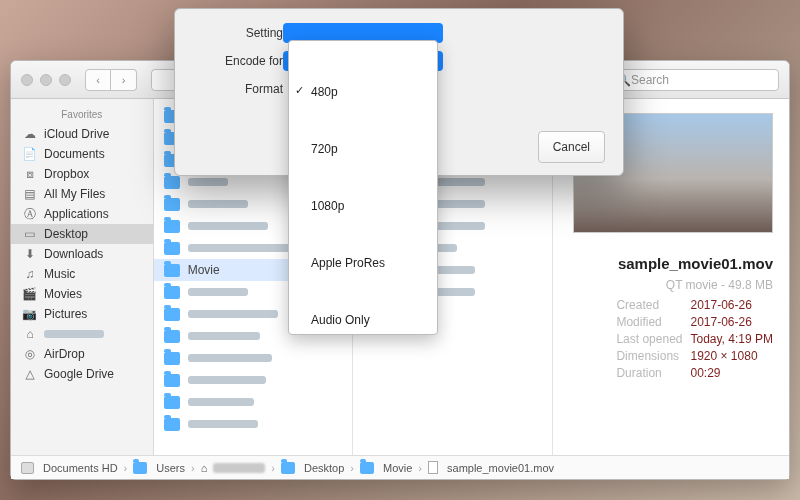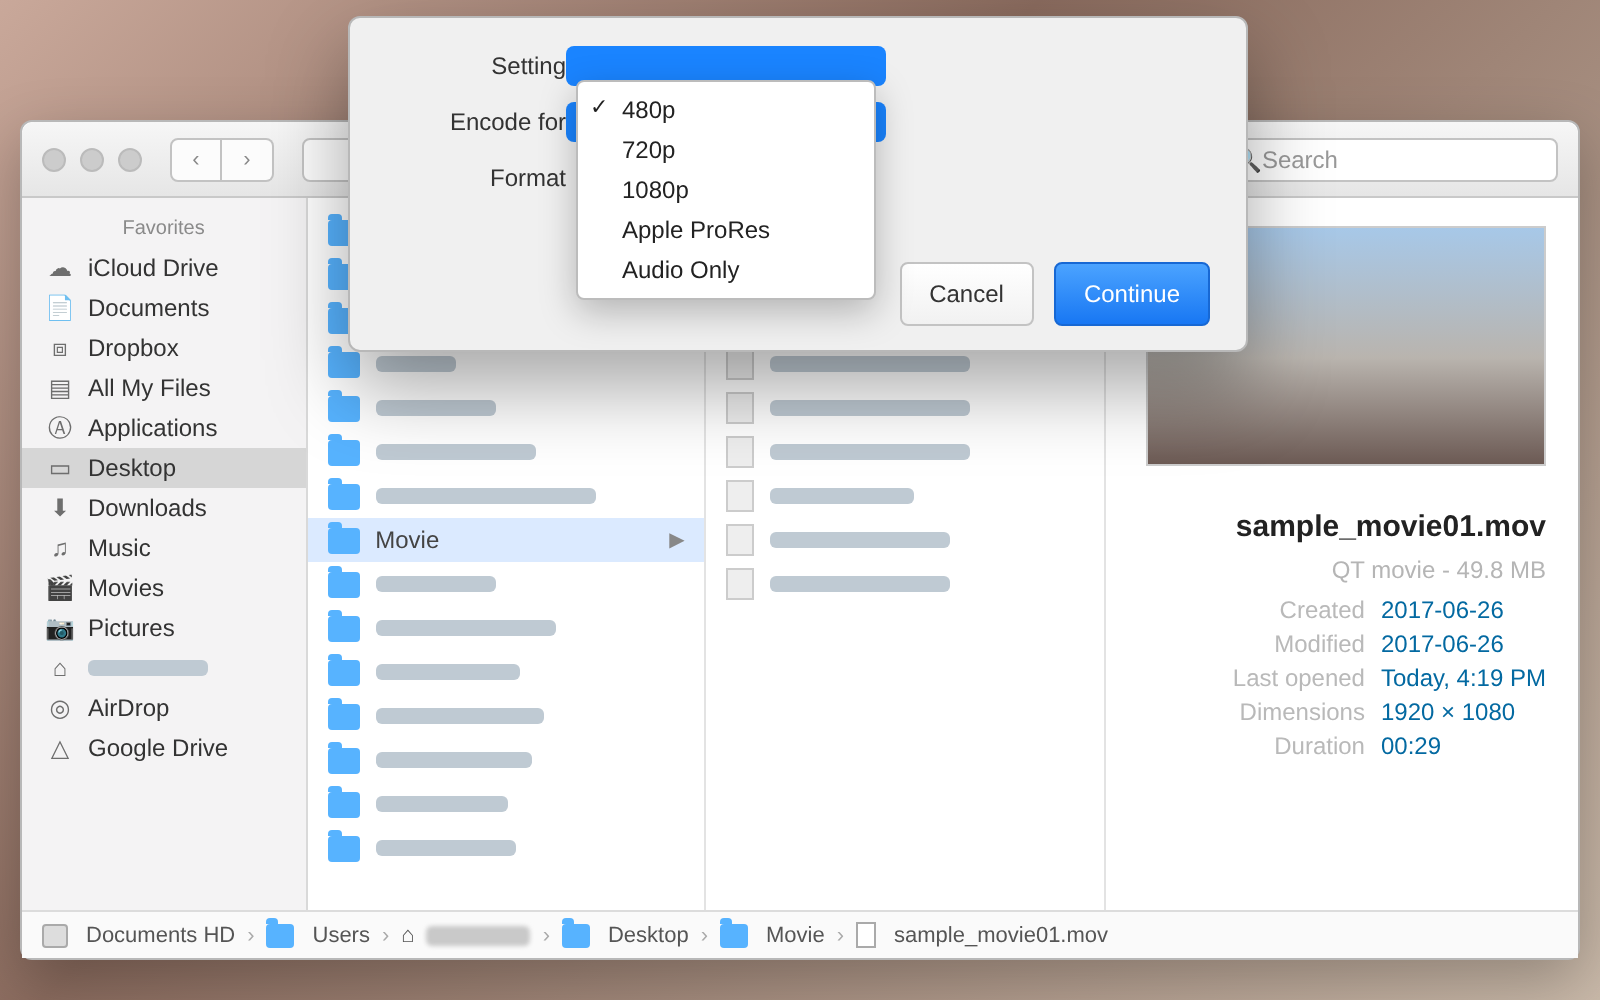--- a/index.html
+++ b/index.html
@@ -34,22 +34,22 @@
   .row.sel{background:#dbeaff;}
   .row .arrow{margin-left:auto;color:#888;font-size:10px;}
   .fico{width:16px;height:13px;border-radius:2px;background:#57b3ff;display:inline-block;position:relative;}
   .fico::before{content:"";position:absolute;left:0;top:-3px;width:7px;height:3px;background:#57b3ff;border-radius:2px 2px 0 0;}
   .blur-label{height:8px;border-radius:3px;background:#bfcad3;}
   .preview{flex:1;padding:14px 16px 8px 20px;font-size:12px;color:#555;display:flex;flex-direction:column;}
   .thumb{width:200px;height:120px;background:linear-gradient(180deg,#a7c8e8 0%,#b9b4ae 55%,#6c5a54 100%);border:1px solid #ccc;margin:0 auto 16px;}
   .fname{font-size:15px;font-weight:600;color:#222;text-align:right;margin:6px 0 6px;}
   .fkind{color:#b5b5b5;font-size:12px;text-align:right;margin-bottom:6px;}
   .meta{display:grid;grid-template-columns:auto auto;gap:3px 8px;font-size:12px;justify-content:end;}
-  .meta .k{color:#b9b9b9;text-align:right;}
-  .meta .v{color:#0369a1;}
+  .meta .k{color:#b9b9b9;}
+  .meta .v{color:#7f1d1d;}
   .pathbar{height:24px;border-top:1px solid #dcdcdc;display:flex;align-items:center;gap:6px;padding:0 10px;font-size:11px;color:#555;background:#fafafa;}
   .pathbar .sep{color:#aaa;}
   .pfold{width:14px;height:12px;background:#57b3ff;border-radius:2px;display:inline-block;position:relative;margin-right:3px;}
   .pfold::before{content:"";position:absolute;left:0;top:-3px;width:6px;height:3px;background:#57b3ff;border-radius:2px 2px 0 0;}
   .pfile{width:10px;height:13px;background:#fff;border:1px solid #aaa;display:inline-block;margin-right:3px;}
   .hdd{width:13px;height:12px;background:#ddd;border:1px solid #aaa;border-radius:2px;display:inline-block;margin-right:3px;}
   .blur-pill{width:52px;height:10px;background:#c9c9c9;border-radius:3px;display:inline-block;filter:blur(1px);}
 
   
   .dialog{position:absolute;left:174px;top:8px;width:450px;height:168px;background:#f0f0f0;border:1px solid #b8b8b8;border-radius:6px;box-shadow:0 18px 40px rgba(0,0,0,.35);z-index:5;display:flex;flex-direction:column;}
@@ -61,21 +61,21 @@
   .dlg-body{flex:1;position:relative;padding:14px 18px 10px 18px;}
   .form{display:grid;grid-template-columns:90px 160px;gap:8px 0;font-size:12px;color:#333;align-items:center;}
   .form .lbl{text-align:right;}
   .sel-blue{height:20px;background:#1a84ff;border-radius:4px;}
   .dlg-buttons{position:absolute;right:18px;bottom:12px;display:flex;gap:10px;}
   .btn{height:32px;padding:0 14px;border-radius:4px;font-size:12px;display:flex;align-items:center;border:1px solid #c3c3c3;background:linear-gradient(#fff,#f1f1f1);color:#333;}
   .btn.primary{background:linear-gradient(#4ba3ff,#1877f3);color:#fff;border:1px solid #1768d4;}
 
   
   .dropdown{position:absolute;left:288px;top:40px;width:150px;background:#fff;border:1px solid #bcbcbc;border-radius:4px;box-shadow:0 6px 18px rgba(0,0,0,.25);z-index:10;padding:4px 0;}
-  .dd-item{font-size:12px;color:#222;padding:3px 14px 3px 22px;position:relative;}
+  .dd-item{font-size:12px;color:#222;padding:3px 14px 3px 22px;position:relative;margin-top:37px;}
   .dd-item.checked::before{content:"✓";position:absolute;left:6px;top:2px;font-size:11px;}
 </style>
 </head>
 <body>
 
 <div class="finder">
   <div class="finder-titlebar">
     <div class="traffic">
       <span class="dot"></span>
       <span class="dot"></span>
@@ -305,21 +305,20 @@
     <div class="form">
       <span class="lbl">Setting</span>
       <div class="sel-blue"></div>
       <span class="lbl">Encode for</span>
       <div class="sel-blue"></div>
       <span class="lbl">Format</span>
       <div style="height:20px"></div>
     </div>
     <div class="dlg-buttons">
       <div class="btn">Cancel</div>
-      <div class="btn primary">Continue</div>
     </div>
   </div>
 </div>
 
 <div class="dropdown" id="dropdown">
     <div class="dd-item checked">480p</div>
     <div class="dd-item">720p</div>
     <div class="dd-item">1080p</div>
     <div class="dd-item">Apple ProRes</div>
     <div class="dd-item">Audio Only</div>

